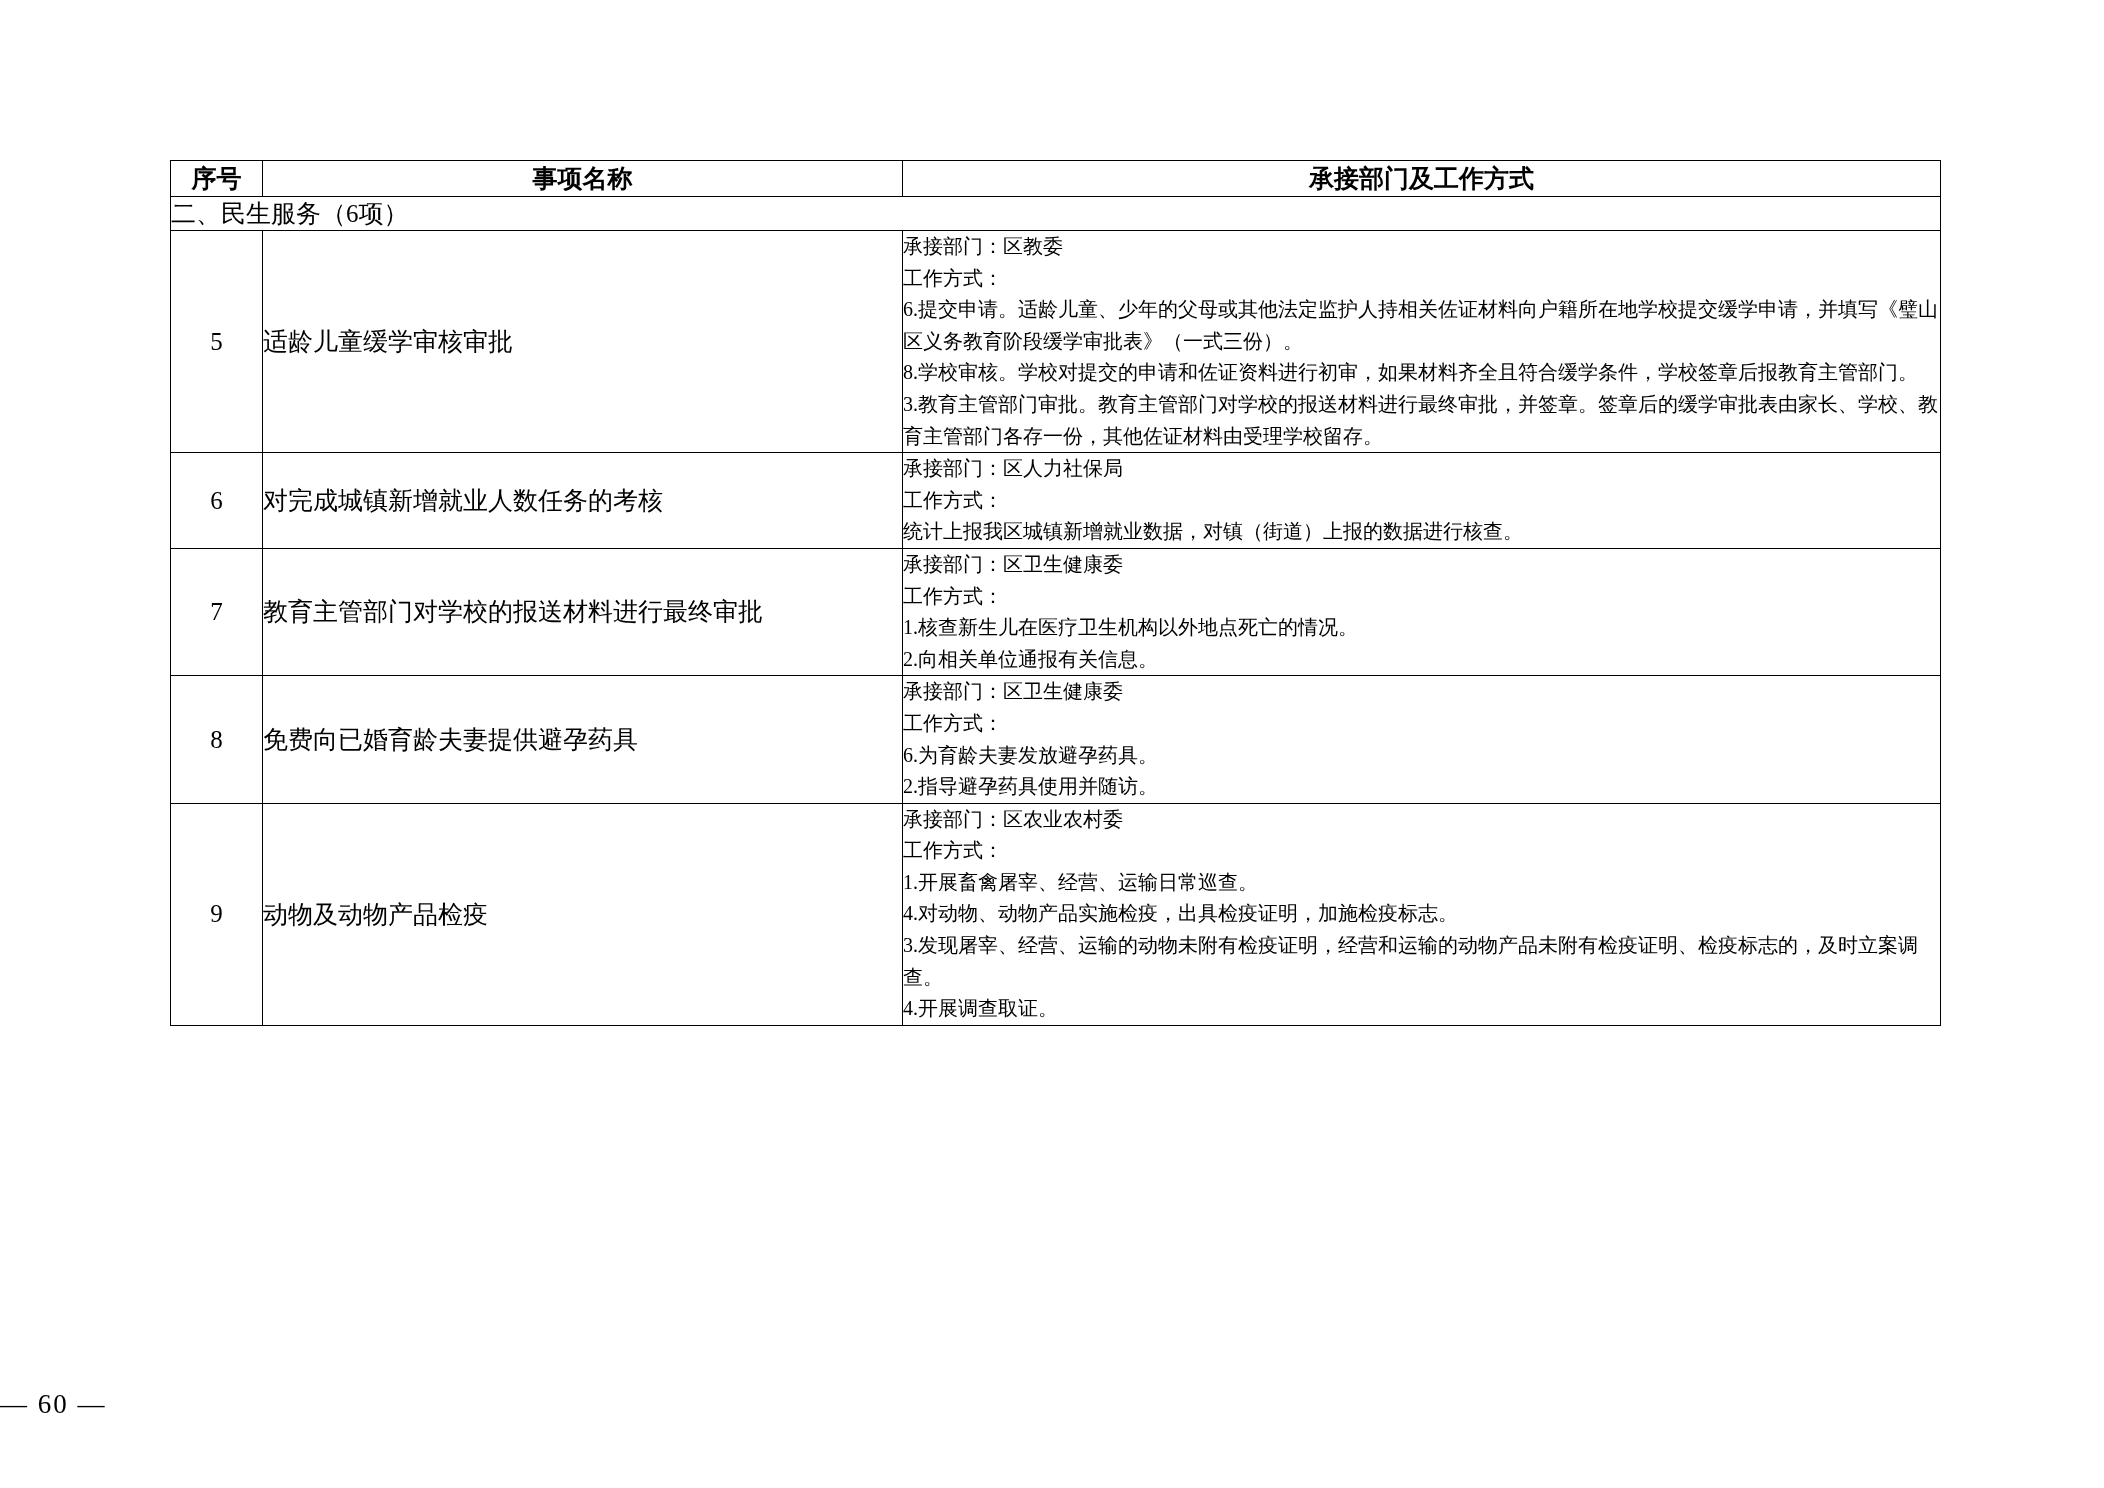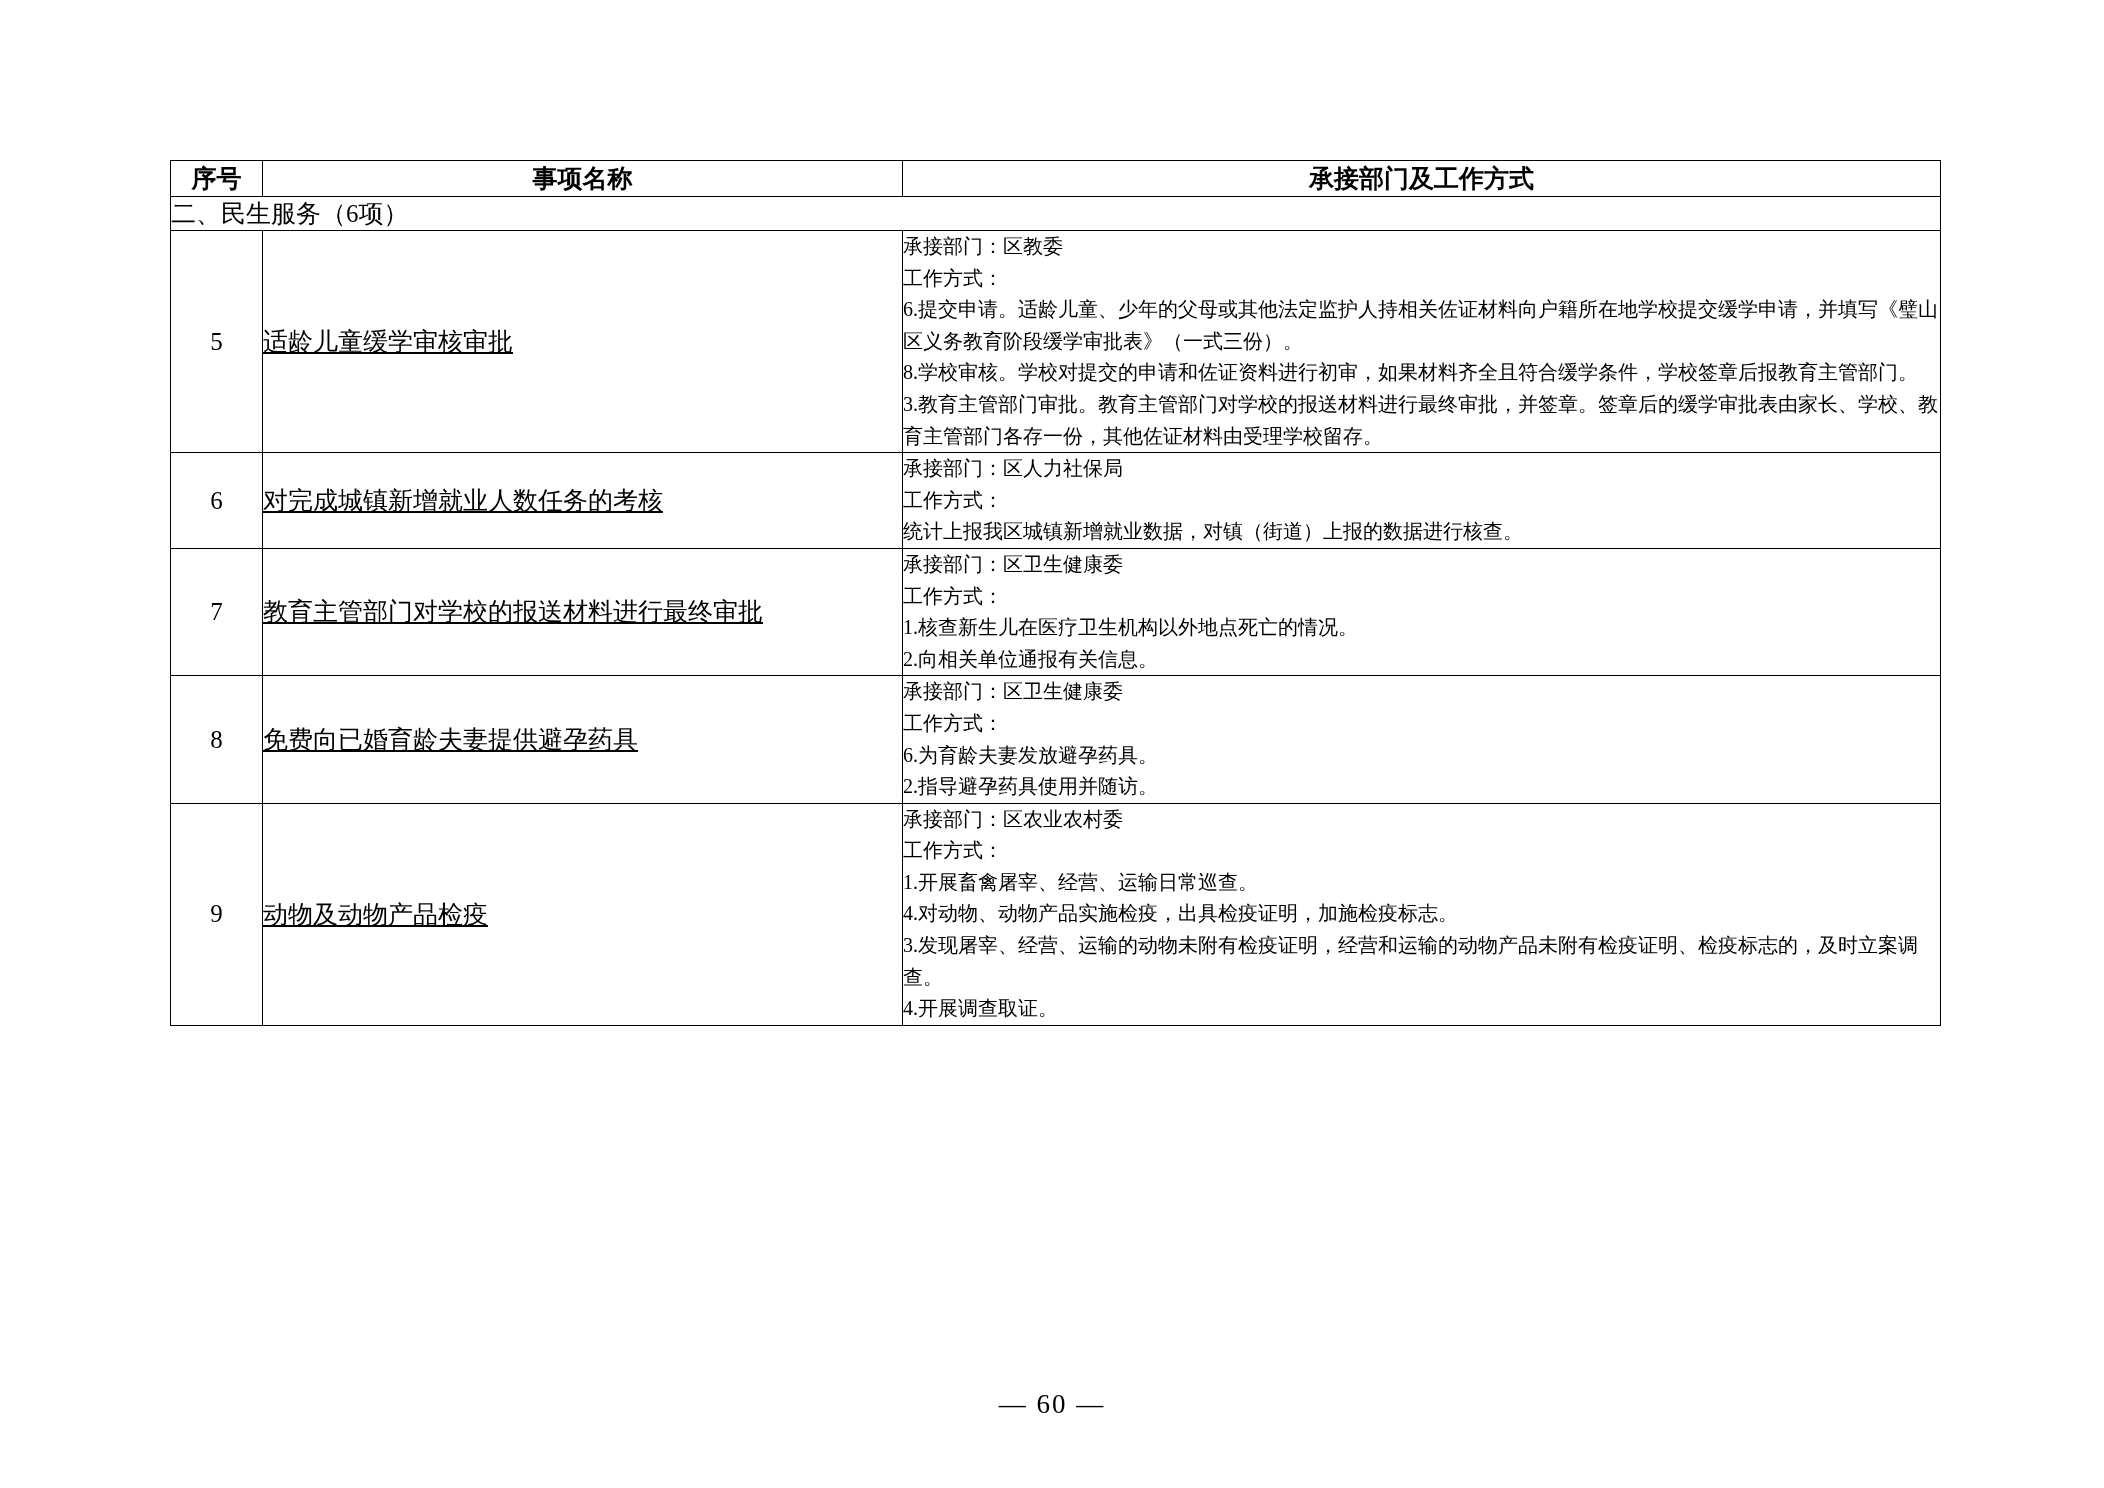--- a/index.html
+++ b/index.html
@@ -51,39 +51,37 @@
   }
   .cell-no {
     text-align: center;
     font-size: 25px;
   }
   .cell-name {
     text-align: left;
     font-size: 25px;
     padding: 10px 14px 10px 22px;
     line-height: 1.5;
-    text-decoration: underline;
   }
   .cell-dept {
     text-align: left;
     font-size: 20px;
     padding: 12px 16px 14px 14px;
     line-height: 1.58;
   }
   .cell-dept p {
     margin: 0;
     padding: 0;
     text-indent: 0;
   }
   .page-number {
     position: absolute;
     left: 0;
     right: 0;
     bottom: 68px;
-    text-align: center;
     font-size: 27px;
     letter-spacing: 2px;
   }
 </style>
 </head>
 <body>
 
 <div class="page">
 
   <table class="doc-table">

